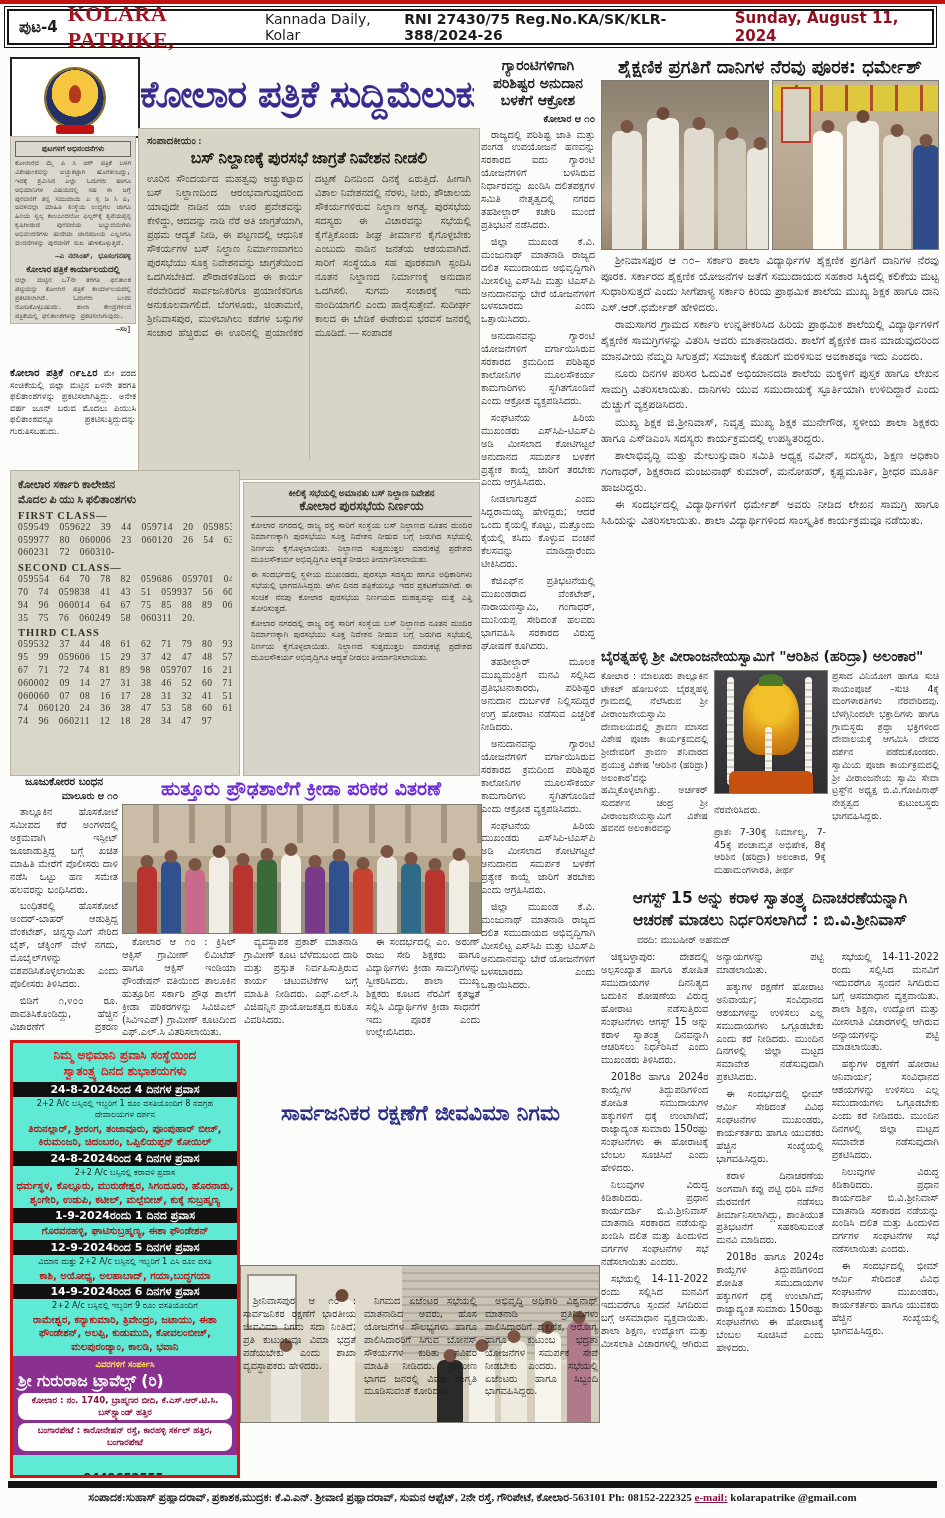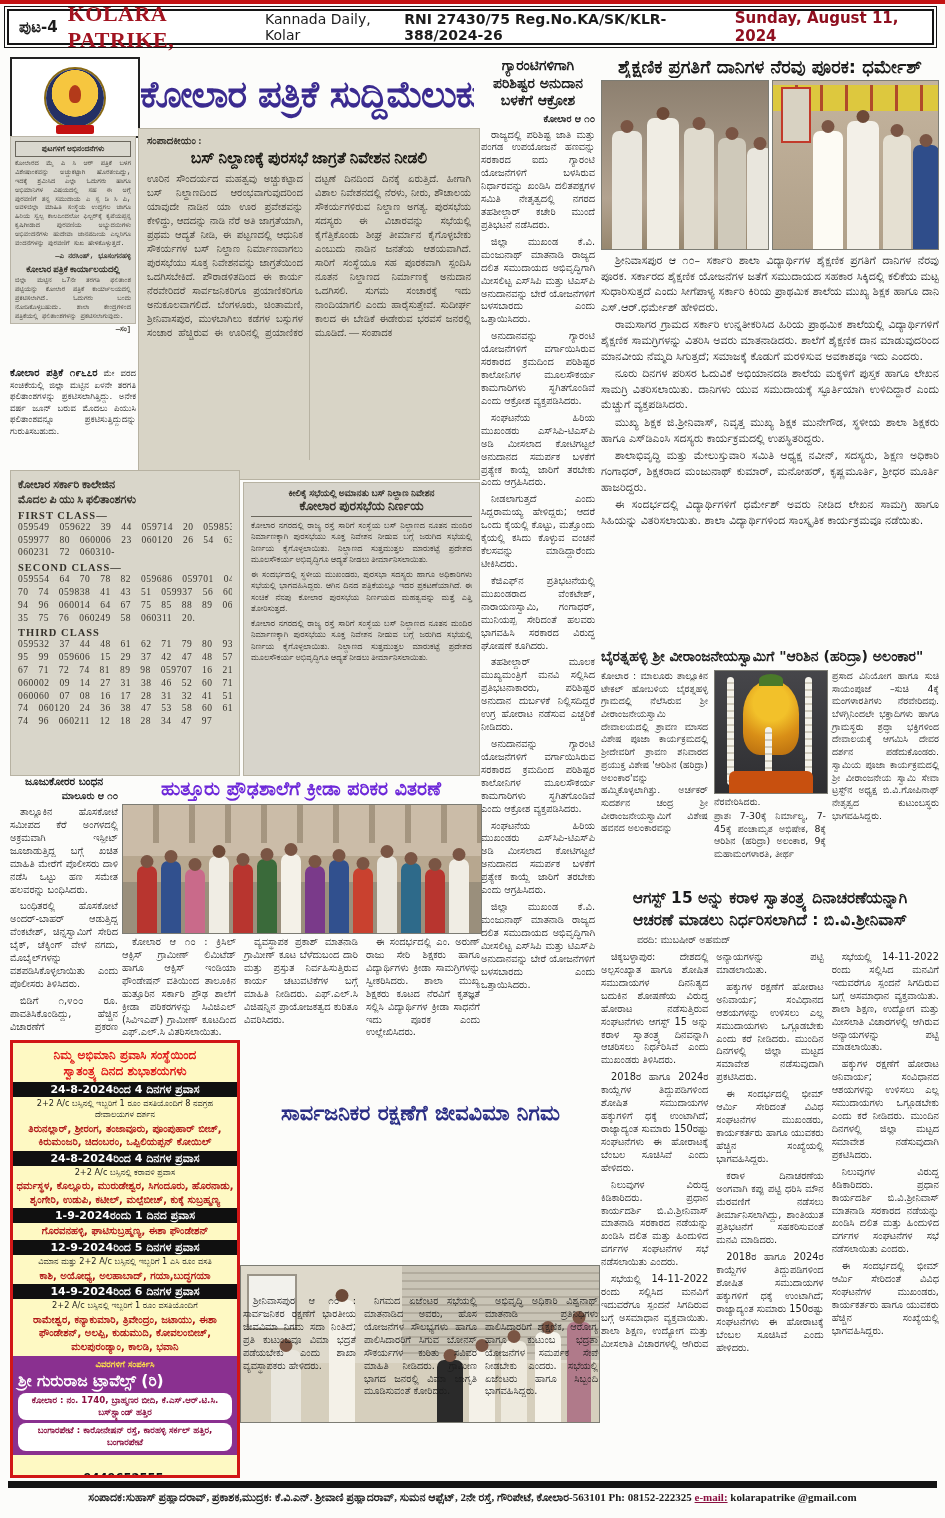--- a/index.html
+++ b/index.html
@@ -60,21 +60,21 @@
   .deity{left:601px;top:670px;width:338px;height:216px;display:flex;gap:6px;overflow:hidden;}
   .deity .c{width:110px;font-size:9.4px;line-height:1.35;text-align:justify;}
   .deity .mid{width:112px;display:flex;flex-direction:column;}
   .deity-photo{width:112px;height:122px;border:1px solid #7c7c74;position:relative;background:linear-gradient(#46464a,#2e2e31);overflow:hidden;}
   .idol{position:absolute;left:28px;top:10px;width:56px;height:74px;border-radius:45% 45% 30% 30%;
         background:radial-gradient(circle at 50% 30%,#f2c12a 0 30%,#d98f17 60%,#b56a0e 100%);}
   .idol::before{content:"";position:absolute;left:16px;top:-7px;width:24px;height:12px;border-radius:50% 50% 0 0;background:#4a7a2a;}
   .garl{position:absolute;top:6px;width:7px;height:108px;background:repeating-linear-gradient(180deg,#f4f2ea 0 5px,#cfcabc 5px 7px);border-radius:4px;}
   .gl1{left:12px;} .gl2{left:50px;height:84px;top:56px;} .gl3{left:90px;}
   .base{position:absolute;left:14px;bottom:0;width:84px;height:22px;background:#c8500f;border-radius:6px 6px 0 0;}
-  .deity .cap{font-size:9.4px;margin:2px 0;}
+  .deity .cap{font-size:9.4px;margin:10px 0;}
   .aug-h{left:601px;top:888px;width:338px;height:44px;font-weight:bold;font-size:15.5px;line-height:1.4;text-align:center;overflow:hidden;}
   .aug-by{left:601px;top:934px;width:338px;height:14px;font-weight:normal;font-size:9.5px;margin-left:36px;}
   .aug-cols{left:601px;top:951px;width:338px;height:527px;column-count:3;column-gap:8px;overflow:hidden;}
   
   .mini{left:10px;top:775px;width:108px;height:258px;overflow:hidden;}
   .mini .h{font-weight:bold;font-size:10.5px;text-align:center;margin-bottom:2px;}
   .sports-h{left:122px;top:777px;width:358px;height:24px;font-weight:bold;font-size:19px;color:#6d28d9;text-align:center;white-space:nowrap;overflow:hidden;}
   .sports-photo{left:122px;top:804px;width:358px;height:128px;}
   .sports-cols{left:122px;top:936px;width:358px;height:163px;column-count:3;column-gap:8px;overflow:hidden;}
   .ins-h{left:243px;top:1101px;width:355px;height:30px;font-weight:bold;font-size:21px;color:#2c2f85;text-align:center;white-space:nowrap;overflow:hidden;}
@@ -89,21 +89,21 @@
   .scene-sports{background:linear-gradient(#cbbca8 0 40%,#b7a78f 40% 60%,#9a8f7c 60%);}
   .scene-sports::before{content:"";position:absolute;left:0;top:0;width:100%;height:38px;
                 background:repeating-linear-gradient(90deg,transparent 0 30px,#7e6f58 30px 36px);opacity:.5;}
   .scene-ins{background:linear-gradient(#ded9cb 0 62%,#d6cfbd 62%);}
   .shutter{position:absolute;right:0;top:0;width:55%;height:60%;
            background:repeating-linear-gradient(180deg,#c9c4b6 0 6px,#b2ac9e 6px 8px);}
   .board{position:absolute;left:6px;top:8px;width:46px;height:52px;background:#f2f1ec;border:2px solid #9a9488;}
   .person{position:absolute;bottom:0;border-radius:7px 7px 0 0;}
   .person::before{content:"";position:absolute;left:50%;transform:translateX(-50%);top:-11px;width:13px;height:13px;border-radius:50%;background:var(--skin,#7a5544);}
   
-  .ad{left:10px;top:1040px;width:230px;height:438px;border:3px solid #d11616;background:#fef9c3;
+  .ad{left:10px;top:1040px;width:230px;height:438px;border:3px solid #d11616;background:#5eead4;
       box-sizing:border-box;display:flex;flex-direction:column;overflow:hidden;}
   .ad .hd{color:#e01818;font-weight:bold;font-size:12px;line-height:1.35;text-align:center;padding:4px 4px 2px;}
   .ad .ban{background:#101010;color:#fff;font-weight:bold;font-size:11px;text-align:center;padding:1px 2px;margin-top:1px;}
   .ad .nt{font-size:8.2px;text-align:center;padding:1px 3px;line-height:1.3;}
   .ad .pl{color:#b01818;font-weight:bold;font-size:10px;line-height:1.35;text-align:center;padding:1px 3px;}
   .ad .contact{background:#8a3090;margin-top:2px;padding:3px 5px 4px;display:flex;flex-direction:column;gap:3px;}
   .ad .cl{color:#ffe24a;font-weight:bold;font-size:8.5px;text-align:center;}
   .ad .agency{color:#fff;font-weight:bold;font-size:15.5px;line-height:1.1;}
   .ad .addr{background:#fff;border-radius:8px;color:#8a1040;font-weight:bold;font-size:8.6px;text-align:center;padding:2px 4px;line-height:1.35;}
   .ad .ph{display:flex;gap:4px;justify-content:center;align-items:flex-end;padding:16px 2px;}
@@ -327,21 +327,21 @@
     <div class="pl">ತಿರುನಲ್ಲಾರ್, ಶ್ರೀರಂಗ, ತಂಜಾವೂರು, ಪೂಂಪುಹಾರ್ ಬೀಚ್, ಕಿರುಮಂಜರಿ, ಚಿದಂಬರಂ, ಒಪ್ಪಿಲಿಯಪ್ಪನ್ ಕೋಯಿಲ್</div>
     <div class="ban">24-8-2024ರಿಂದ 4 ದಿನಗಳ ಪ್ರವಾಸ</div>
     <div class="nt">2+2 A/c ಬಸ್ಸಿನಲ್ಲಿ ಕರಾವಳಿ ಪ್ರವಾಸ</div>
     <div class="pl">ಧರ್ಮಸ್ಥಳ, ಕೊಲ್ಲೂರು, ಮುರುಡೇಶ್ವರ, ಸಿಗಂದೂರು, ಹೊರನಾಡು, ಶೃಂಗೇರಿ, ಉಡುಪಿ, ಕಟೀಲ್, ಮಲ್ಪೆಬೀಚ್, ಕುಕ್ಕೆ ಸುಬ್ರಹ್ಮಣ್ಯ</div>
     <div class="ban">1-9-2024ರಂದು 1 ದಿನದ ಪ್ರವಾಸ</div>
     <div class="pl">ಗೊರವನಹಳ್ಳಿ, ಘಾಟಿಸುಬ್ರಹ್ಮಣ್ಯ, ಈಶಾ ಫೌಂಡೇಶನ್</div>
     <div class="ban">12-9-2024ರಿಂದ 5 ದಿನಗಳ ಪ್ರವಾಸ</div>
     <div class="nt">ವಿಮಾನ ಮತ್ತು 2+2 A/c ಬಸ್ಸಿನಲ್ಲಿ ಇಬ್ಬರಿಗೆ 1 ಎಸಿ ರೂಂ ವಸತಿ</div>
     <div class="pl">ಕಾಶಿ, ಅಯೋಧ್ಯ, ಅಲಹಾಬಾದ್, ಗಯಾ,ಬುದ್ಧಗಯಾ</div>
     <div class="ban">14-9-2024ರಿಂದ 6 ದಿನಗಳ ಪ್ರವಾಸ</div>
-    <div class="nt">2+2 A/c ಬಸ್ಸಿನಲ್ಲಿ ಇಬ್ಬರಿಗೆ 1 ರೂಂ ವಸತಿಯೊಂದಿಗೆ</div>
+    <div class="nt">2+2 A/c ಬಸ್ಸಿನಲ್ಲಿ ಇಬ್ಬರಿಗೆ 9 ರೂಂ ವಸತಿಯೊಂದಿಗೆ</div>
     <div class="pl">ರಾಮೇಶ್ವರ, ಕನ್ಯಾಕುಮಾರಿ, ತ್ರಿವೇಂದ್ರಂ, ಜಟಾಯು, ಈಶಾ ಫೌಂಡೇಶನ್, ಅಲಪ್ಪಿ, ಕುಡುಮುದಿ, ಕೋವಲಂಬೀಚ್, ಮಲಪುರಂಡ್ಯಾಂ, ಕಾಲಡಿ, ಭವಾನಿ</div>
     <div class="contact">
       <div class="cl">ವಿವರಗಳಿಗೆ ಸಂಪರ್ಕಿಸಿ</div>
       <div class="agency">ಶ್ರೀ ಗುರುರಾಜ ಟ್ರಾವೆಲ್ಸ್ (ರಿ)</div>
       <div class="addr">ಕೋಲಾರ : ನಂ. 1740, ಬ್ರಾಹ್ಮಣರ ಬೀದಿ, ಕೆ.ಎಸ್.ಆರ್.ಟಿ.ಸಿ. ಬಸ್‌ಸ್ಟ್ಯಾಂಡ್ ಹತ್ತಿರ</div>
       <div class="addr">ಬಂಗಾರಪೇಟೆ : ಕಾರೋನೇಷನ್ ರಸ್ತೆ, ಕಾರಹಳ್ಳಿ ಸರ್ಕಲ್ ಹತ್ತಿರ, ಬಂಗಾರಪೇಟೆ</div>
     </div>
     <div class="ph">
       <span class="l">ಕೋಲಾರ : ಮೊಬೈಲ್ :</span>
         <span class="n">9449652555, 9900124333</span>

